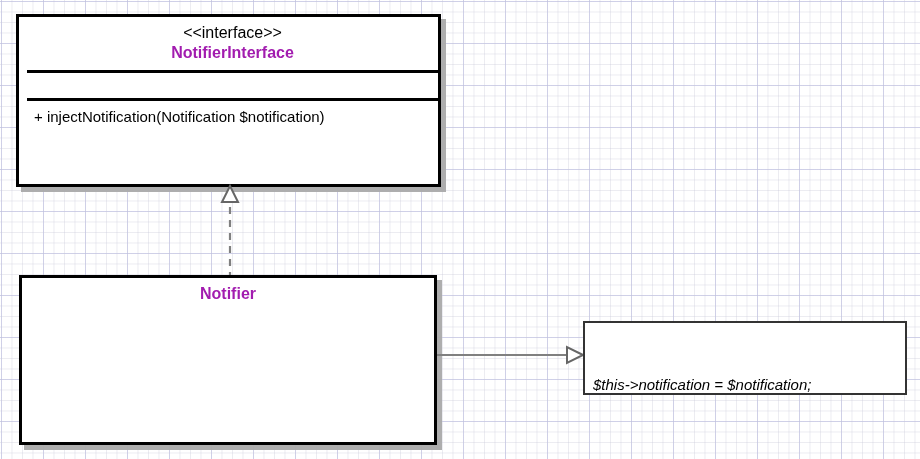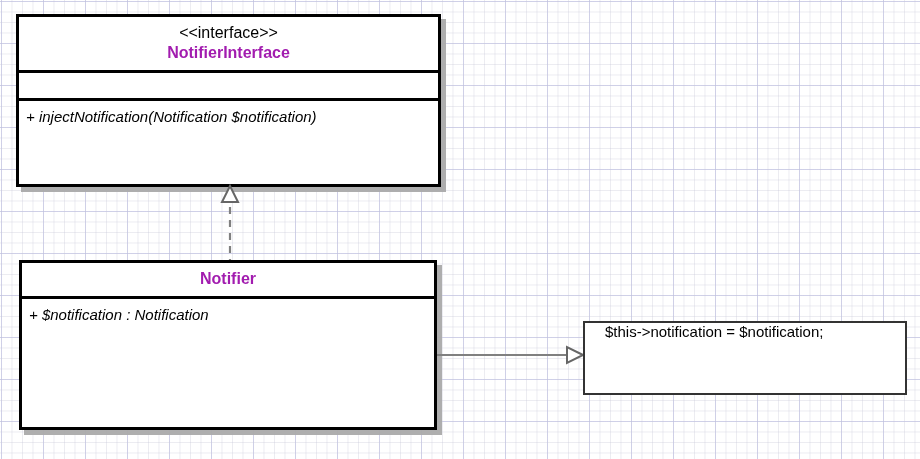--- a/index.html
+++ b/index.html
@@ -70,38 +70,38 @@
     font-size: 15px;
     color: #000000;
     line-height: 1.3;
   }
   .c-empty {
     height: 28px;
     padding: 0;
   }
   .member {
     white-space: nowrap;
-    font-style: italic;
   }
   .c-fill {
     flex: 1 1 auto;
   }
 
   
   .uml-note {
     position: absolute;
     box-sizing: border-box;
     background: #ffffff;
     border: 2px solid #333333;
     display: flex;
-    align-items: flex-start;
-    padding-left: 20px;
+    align-items: flex-end;
+    padding-left: 8px;
     font-size: 15px;
     color: #000000;
     white-space: nowrap;
+    font-style: italic;
   }
 
   
   .connector {
     position: absolute;
     overflow: visible;
   }
   .conn-dash {
     stroke: #808080;
     stroke-width: 2.2;
@@ -118,48 +118,45 @@
     stroke: #666666;
     stroke-width: 2;
     stroke-linejoin: miter;
   }
 </style>
 </head>
 <body>
 
 <div id="canvas">
 
-  <div class="uml-class" id="box-interface" style="left:16px; top:14px; width:425px; height:173px;">
+  <div class="uml-class" id="box-interface" style="left:16px; top:14px; width:425px; height:173px;padding-left:8px;">
 
     <div class="compartment c-title">
       <span class="stereotype">&lt;&lt;interface&gt;&gt;</span>
       <span class="class-name">NotifierInterface</span>
     </div>
 
     <div class="compartment c-attrs c-empty"></div>
 
     <div class="compartment c-ops c-fill">
       <div class="member">+ injectNotification(Notification $notification)</div>
     </div>
   </div>
 
   <svg class="connector" width="40" height="100" style="left:210px; top:183px;">
     <line class="conn-dash" x1="20" y1="96" x2="20" y2="20"></line>
     <polygon class="arrow-hollow" points="20,3 28,19 12,19"></polygon>
   </svg>
 
-  <div class="uml-class" id="box-notifier" style="left:19px; top:260px; width:418px; height:170px;">
+  <div class="uml-class" id="box-notifier" style="left:19px; top:275px; width:418px; height:170px;">
 
     <div class="compartment c-title">
       <span class="class-name">Notifier</span>
     </div>
 
-    <div class="compartment c-attrs">
-      <div class="member">+ $notification : Notification</div>
-    </div>
 
   </div>
 
   <svg class="connector" width="160" height="30" style="left:437px; top:340px;">
     <line class="conn-solid" x1="0" y1="15" x2="130" y2="15"></line>
     <polygon class="arrow-hollow" points="146,15 130,7 130,23"></polygon>
   </svg>
 
   <div class="uml-note" style="left:583px; top:321px; width:324px; height:74px;">
     <span>$this-&gt;notification = $notification;</span>

